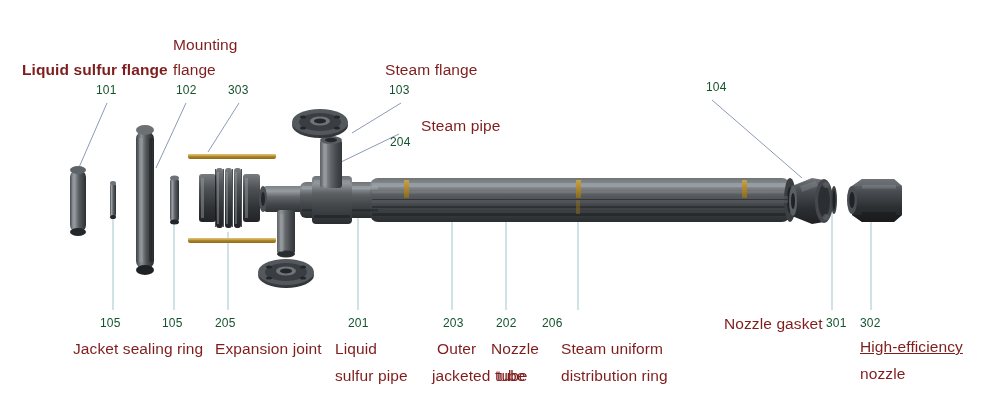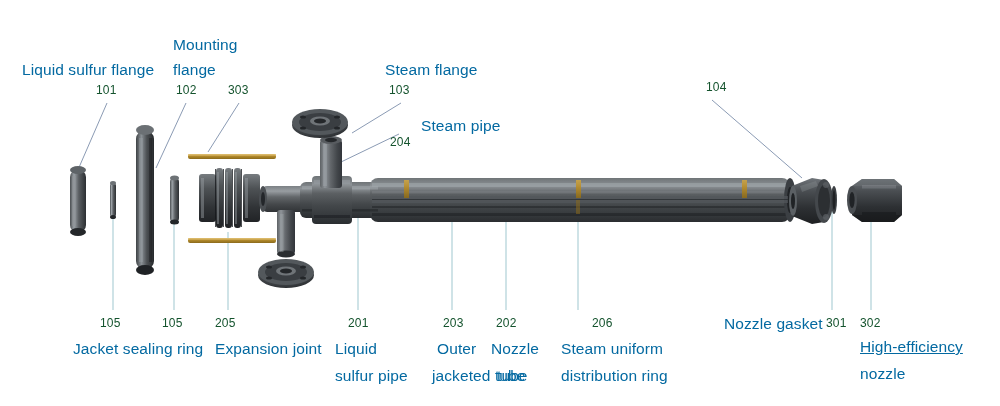--- a/index.html
+++ b/index.html
@@ -23,21 +23,21 @@
     position: absolute; left: 0; top: 0;
     width: 1000px; height: 406px;
   }
   .lbl {
     position: absolute;
     white-space: nowrap;
     line-height: 1.22;
   }
   .lbl-name {
     font-size: 15.5px;
-    color: #0369a1;
+    color: #7f1d1d;
     letter-spacing: .1px;
   }
   .lbl-num {
     font-size: 12px;
     color: #14532d;
     letter-spacing: .2px;
   }
 </style>
 </head>
 <body>
@@ -286,21 +286,21 @@
       <path d="M852 186 L862 179 L894 179 L902 186 Z" fill="#6a6f73" opacity=".55"></path>
       <path d="M852 215 L862 222 L894 222 L902 215 Z" fill="#15171a" opacity=".55"></path>
       <ellipse cx="852" cy="200" rx="5" ry="14" fill="#4a4e52"></ellipse>
       <ellipse cx="852" cy="200" rx="2.6" ry="8" fill="#202326"></ellipse>
       <rect x="862" y="185" width="34" height="3.5" fill="#9aa0a5" opacity=".3"></rect>
       <rect x="862" y="212" width="34" height="3" fill="#101214" opacity=".4"></rect>
     </g>
 
   </svg>
 
-  <div class="lbl lbl-name" style="left:22px; top:61px;">Liquid sulfur flange</div>
+  <div class="lbl lbl-name" style="left:22px; top:61px;font-weight:bold;">Liquid sulfur flange</div>
   <div class="lbl lbl-num" style="left:96px; top:83px;">101</div>
 
   <div class="lbl lbl-name" style="left:173px; top:36px;">Mounting</div>
   <div class="lbl lbl-name" style="left:173px; top:61px;">flange</div>
   <div class="lbl lbl-num" style="left:176px; top:83px;">102</div>
 
   <div class="lbl lbl-num" style="left:228px; top:83px;">303</div>
 
   <div class="lbl lbl-name" style="left:385px; top:61px;">Steam flange</div>
   <div class="lbl lbl-num" style="left:389px; top:83px;">103</div>
@@ -323,21 +323,21 @@
   <div class="lbl lbl-name" style="left:335px; top:367px;">sulfur pipe</div>
 
   <div class="lbl lbl-num" style="left:443px; top:316px;">203</div>
   <div class="lbl lbl-name" style="left:437px; top:340px;">Outer</div>
   <div class="lbl lbl-name" style="left:432px; top:367px;">jacketed tube</div>
 
   <div class="lbl lbl-num" style="left:496px; top:316px;">202</div>
   <div class="lbl lbl-name" style="left:491px; top:340px;">Nozzle</div>
   <div class="lbl lbl-name" style="left:497px; top:367px;">tube</div>
 
-  <div class="lbl lbl-num" style="left:592px; top:316px;">206</div>
+  <div class="lbl lbl-num" style="left:542px; top:316px;">206</div>
   <div class="lbl lbl-name" style="left:561px; top:367px;">distribution ring</div>
   <div class="lbl lbl-name" style="left:561px; top:340px;">Steam uniform</div>
 
   <div class="lbl lbl-name" style="left:724px; top:315px;">Nozzle gasket</div>
   <div class="lbl lbl-num" style="left:826px; top:316px;">301</div>
 
   <div class="lbl lbl-num" style="left:860px; top:316px;">302</div>
   <div class="lbl lbl-name" style="left:860px; top:338px;text-decoration:underline;">High-efficiency</div>
   <div class="lbl lbl-name" style="left:860px; top:365px;">nozzle</div>
 

